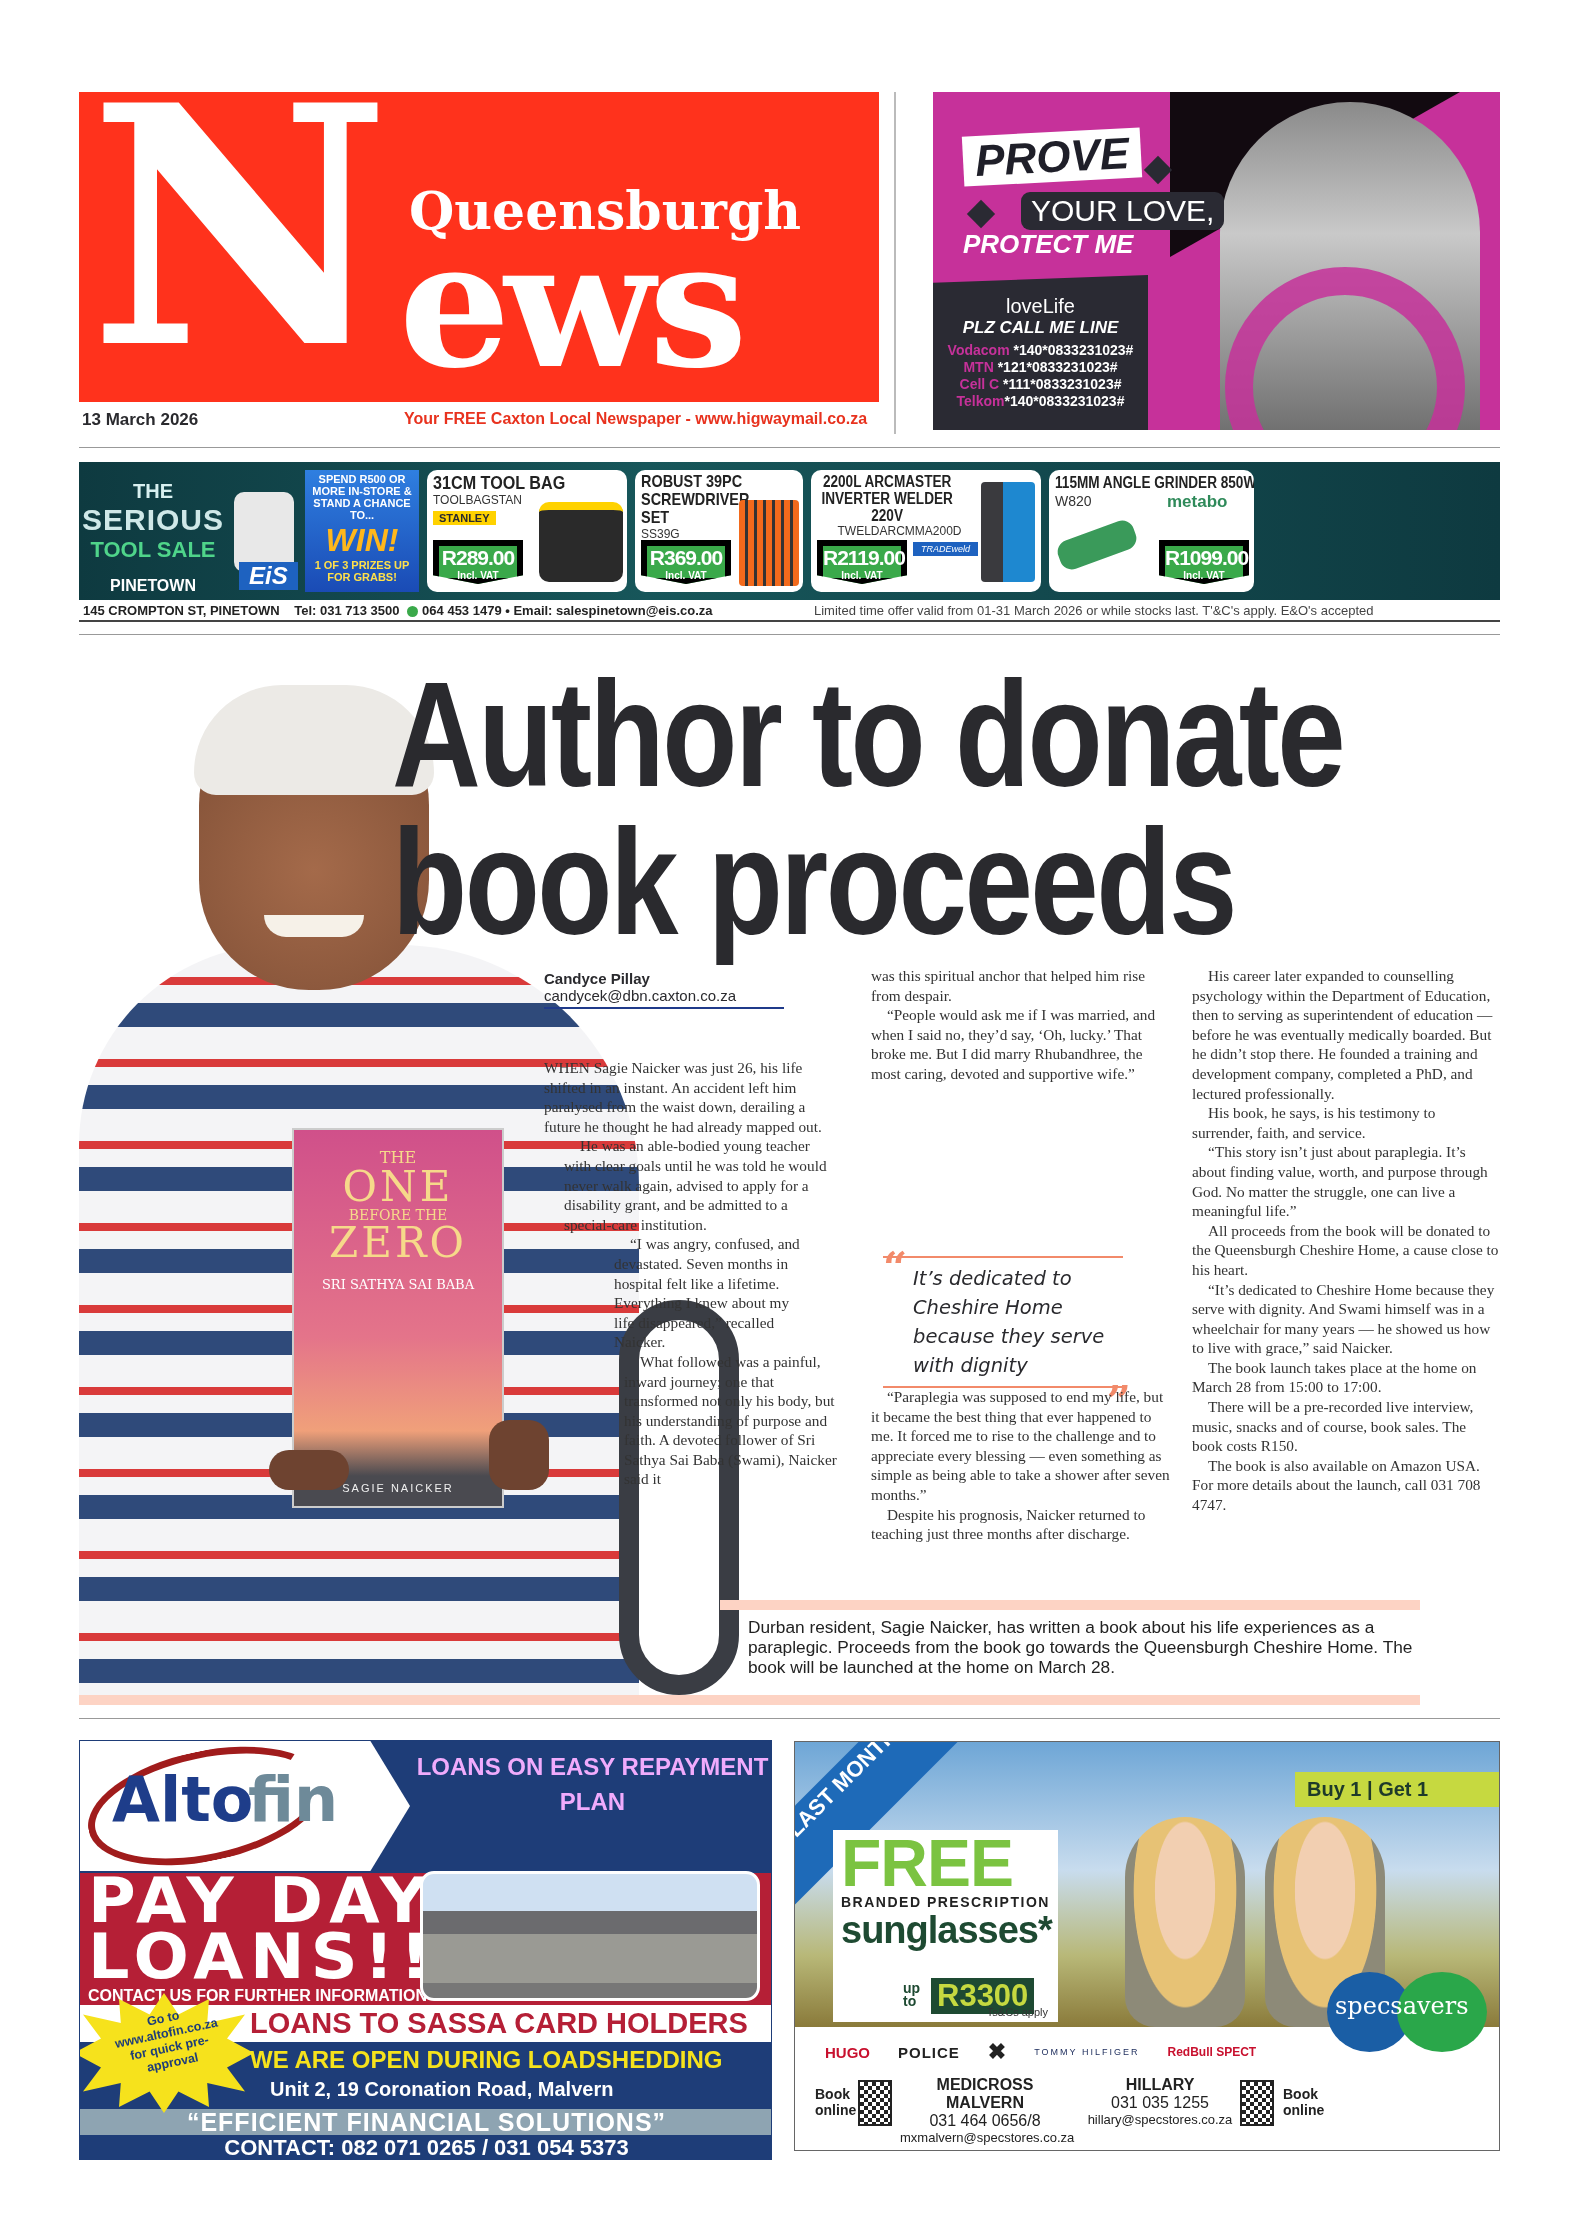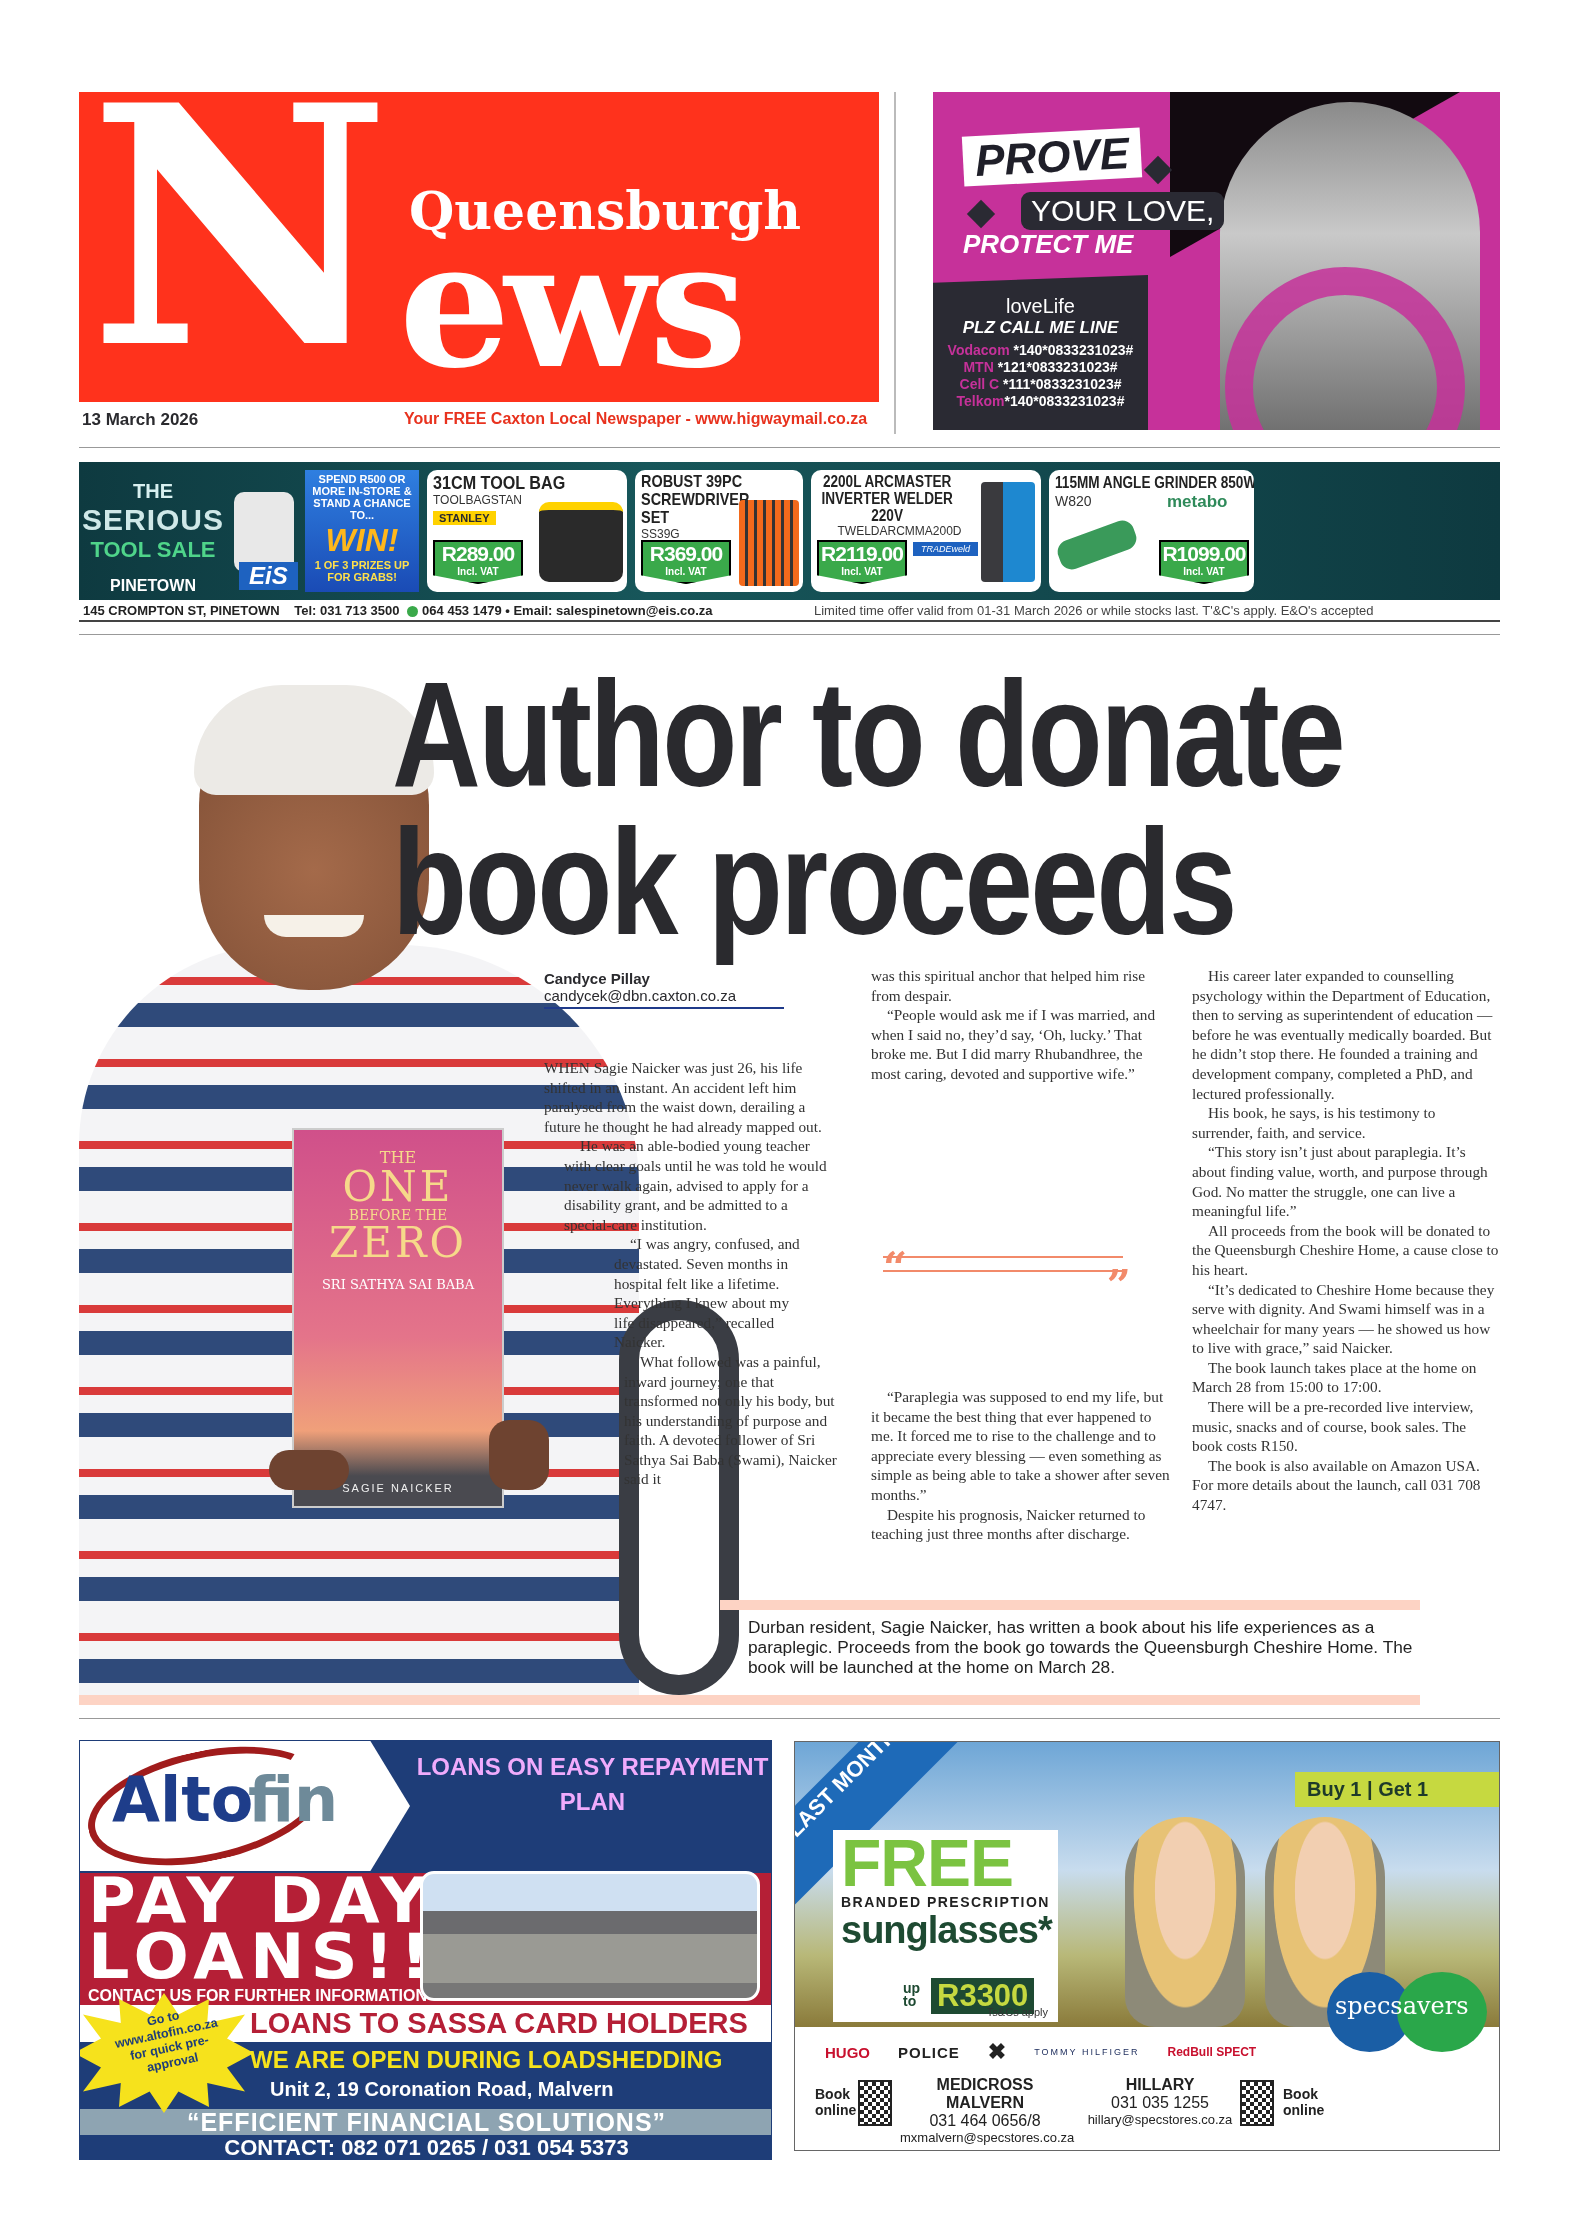--- a/index.html
+++ b/index.html
@@ -38,21 +38,21 @@
   .eis-logo .the { font-weight: 900; font-size: 20px; color: #d8f0f0; }
   .eis-logo .ser { font-weight: 900; font-size: 30px; color: #cfe8e8; letter-spacing: 1px; }
   .eis-logo .ts { font-weight: 900; font-size: 22px; color: #4fd48a; }
   .eis-logo .pt { font-weight: 900; font-size: 16px; margin-top: 14px; }
   .eis-spend { left: 226px; top: 8px; width: 114px; height: 122px; background: linear-gradient(#2f7fe0,#1a4bb5); text-align: center; color: #fff; font-weight: 900; font-size: 11px; padding-top: 3px; }
   .eis-spend .win { color: #ffb71c; font-size: 32px; font-style: italic; line-height: 1; margin: 3px 0; }
   .eis-spend .prz { color: #ffe04a; font-size: 11px; }
   .eis-card { top: 8px; height: 122px; background: #fff; border-radius: 10px; padding: 3px 6px; overflow: hidden; }
   .eis-card .t1 { font-weight: 900; font-size: 19px; color: #222; line-height: 20px; font-family: "Liberation Sans", sans-serif; transform: scaleX(0.85); transform-origin: left; white-space: nowrap; }
   .eis-card .t2 { font-size: 12px; color: #333; }
-  .price { position: absolute; background: #3aa94a; color: #fff; font-weight: 900; text-align: center; border: 2px solid #000000; width: 90px; height: 44px; bottom: 8px; clip-path: polygon(0 0,100% 0,100% 80%,50% 100%,0 80%); }
+  .price { position: absolute; background: #3aa94a; color: #fff; font-weight: 900; text-align: center; border: 6px solid #000000; width: 90px; height: 44px; bottom: 8px; clip-path: polygon(0 0,100% 0,100% 80%,50% 100%,0 80%); }
   .price .p { font-size: 21px; line-height: 24px; letter-spacing: -1px; }
   .price .v { font-size: 10px; }
   .eis-foot { left: 79px; top: 600px; width: 1421px; height: 22px; background: #fff; border-bottom: 2px solid #444; font-size: 13px; font-weight: bold; color: #222; padding: 3px 4px; white-space: nowrap; }
   .eis-foot .lim { position: absolute; left: 735px; top: 3px; font-weight: normal; color: #444; }
   .wa { display: inline-block; width: 11px; height: 11px; border-radius: 50%; background: #3aa94a; vertical-align: middle; margin: 0 4px; }
 
   
   .headline { left: 392px; top: 660px; font-weight: 900; font-size: 150px; color: #2a2a2e; line-height: 148px; letter-spacing: -3px; transform: scaleX(0.82); transform-origin: left top; white-space: nowrap; font-family: "Liberation Sans", sans-serif; }
 
   
@@ -270,20 +270,21 @@
   <p style="padding-left:70px;padding-right:40px;">“I was angry, confused, and devastated. Seven months in hospital felt like a lifetime. Everything I knew about my life disappeared,” recalled Naicker.</p>
   <p style="padding-left:80px;padding-right:0;">What followed was a painful, inward journey; one that transformed not only his body, but his understanding of purpose and faith. A devoted follower of Sri Sathya Sai Baba (Swami), Naicker said it</p>
 </div>
 
 <div class="abs col" style="left:871px;top:966px;width:300px;">
   <p class="first">was this spiritual anchor that helped him rise from despair.</p>
   <p>“People would ask me if I was married, and when I said no, they’d say, ‘Oh, lucky.’ That broke me. But I did marry Rhubandhree, the most caring, devoted and supportive wife.”</p>
 </div>
 <div class="abs pq">
   <span class="q1">“</span>
+  <div style="padding-left:30px;">It’s dedicated to Cheshire Home because they serve with dignity</div>
   <span class="q2">”</span>
 </div>
 <div class="abs col" style="left:871px;top:1387px;width:300px;">
   <p>“Paraplegia was supposed to end my life, but it became the best thing that ever happened to me. It forced me to rise to the challenge and to appreciate every blessing — even something as simple as being able to take a shower after seven months.”</p>
   <p>Despite his prognosis, Naicker returned to teaching just three months after discharge.</p>
 </div>
 
 <div class="abs col" style="left:1192px;top:966px;width:308px;">
   <p>His career later expanded to counselling psychology within the Department of Education, then to serving as superintendent of education — before he was eventually medically boarded. But he didn’t stop there. He founded a training and development company, completed a PhD, and lectured professionally.</p>
   <p>His book, he says, is his testimony to surrender, faith, and service.</p>

